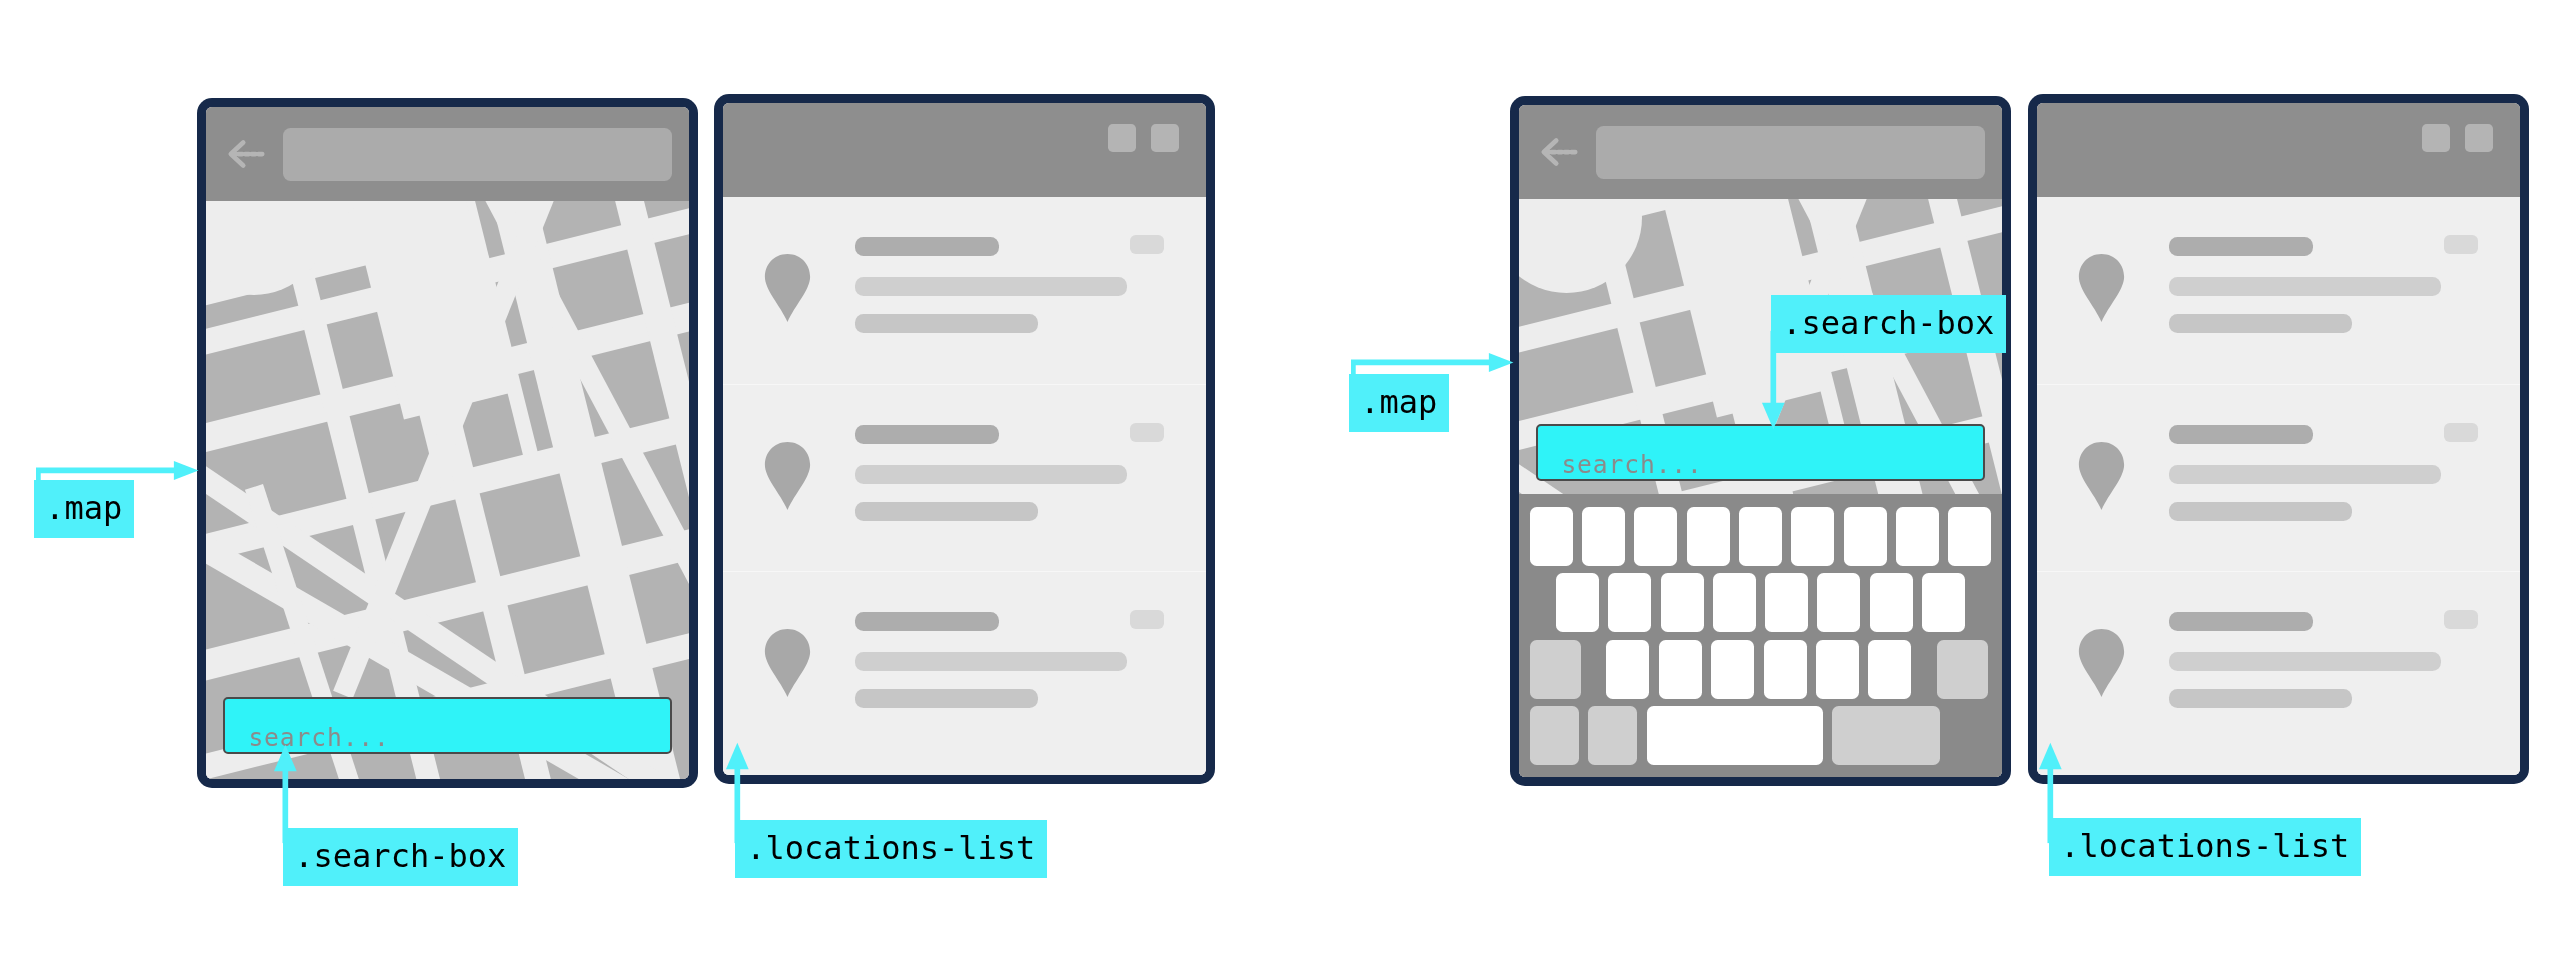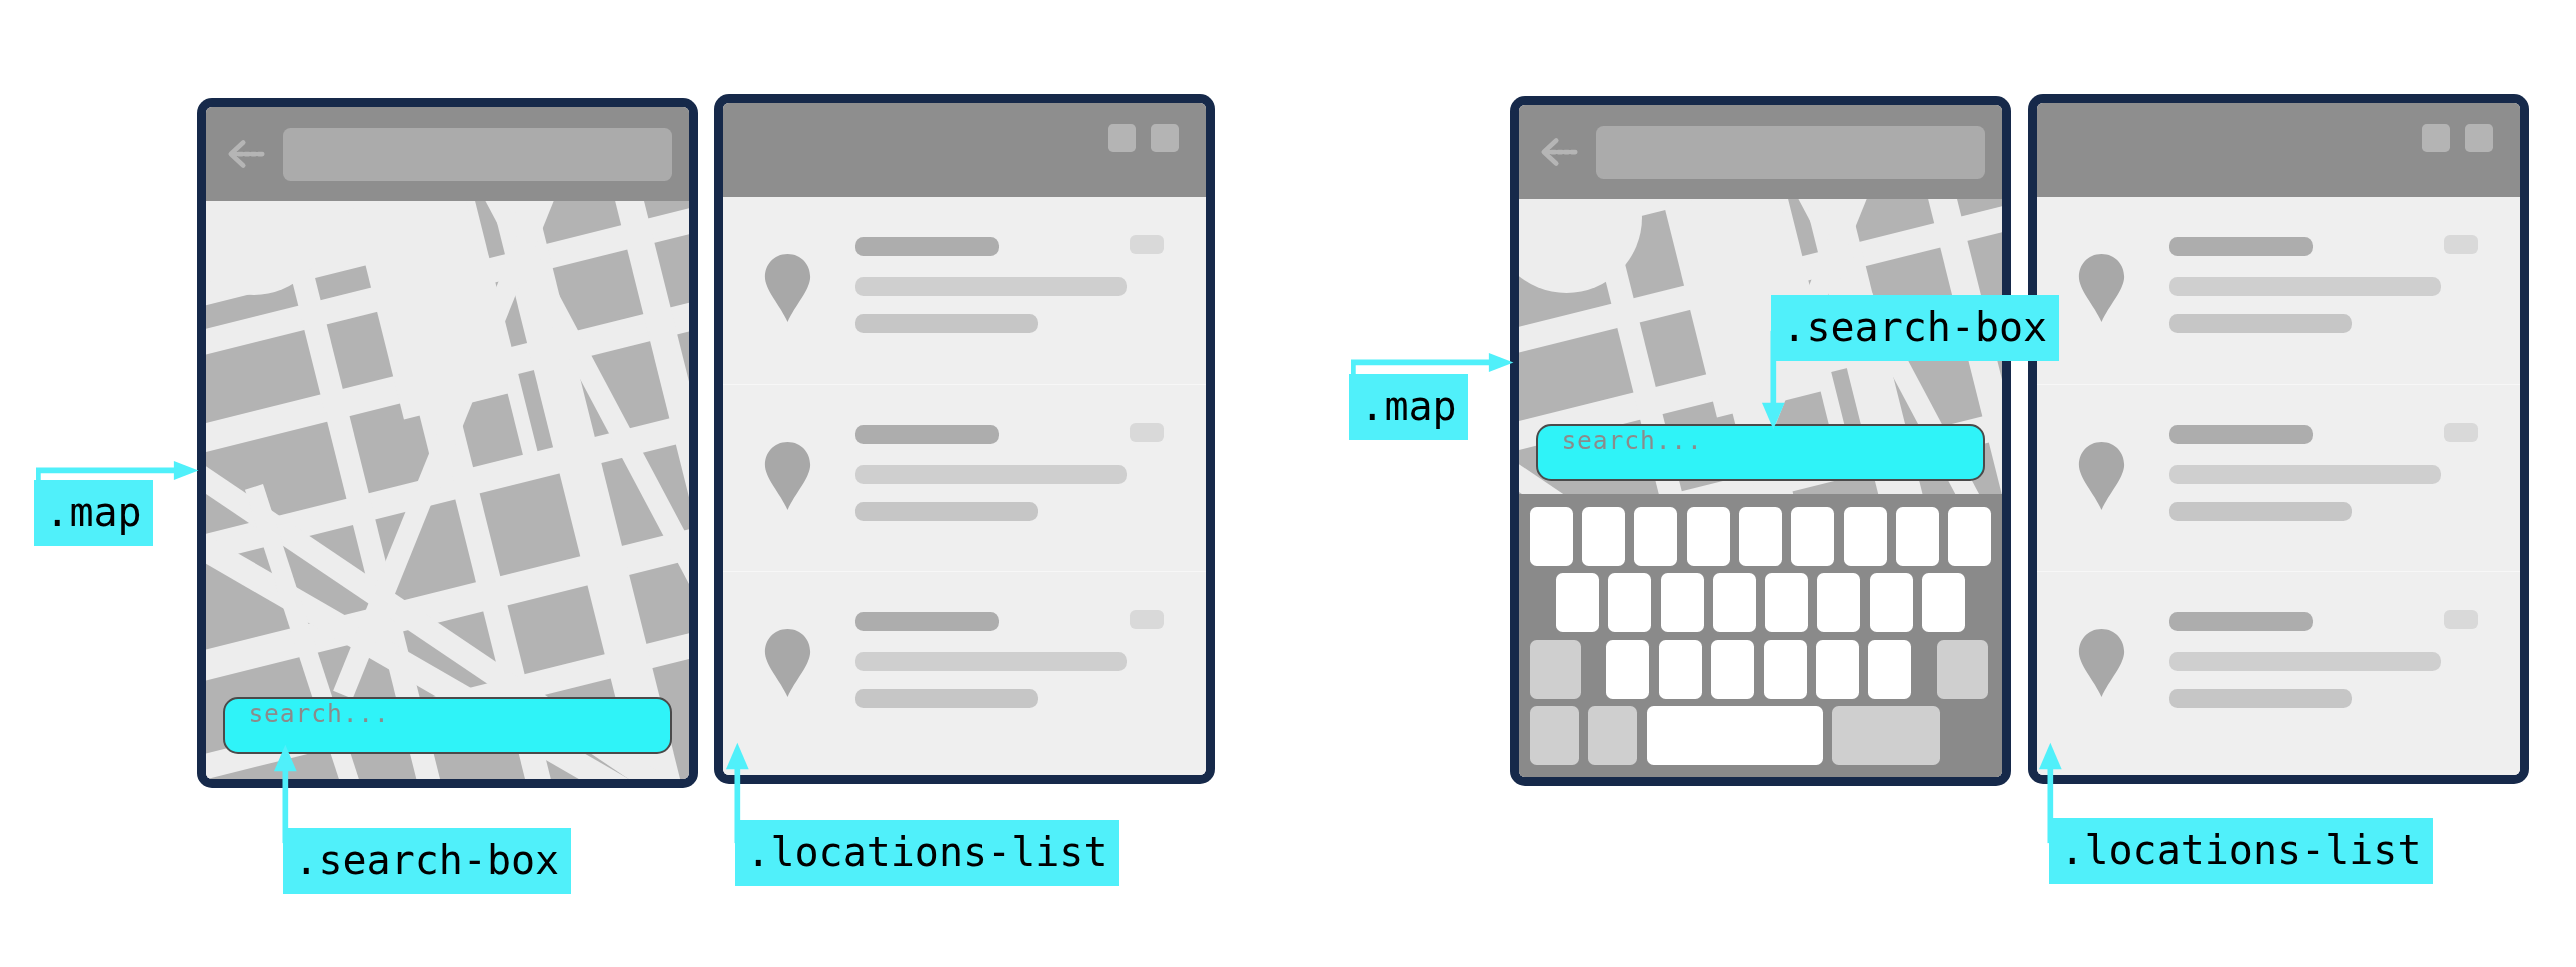--- a/index.html
+++ b/index.html
@@ -17,22 +17,22 @@
   .backarrow{position:absolute;left:21px;top:28px;width:40px;height:38px;}
   .backarrow svg{display:block;}
   .topfield{position:absolute;left:77px;top:21px;right:17px;height:53px;background:#ababab;border-radius:7.6px;}
 
   
   .map{position:absolute;left:0;top:94px;right:0;bottom:0;background:#b3b3b3;overflow:hidden;}
   .map .road{position:absolute;background:#ededed;}
   .map .blk{position:absolute;background:#ededed;}
 
   
-  .searchbox{position:absolute;background:#2ff3f8;border:2.8px solid #4a4a4a;border-radius:15px;
-             box-sizing:border-box;display:flex;align-items:flex-start;}
+  .searchbox{position:absolute;background:#2ff3f8;border:2.8px solid #4a4a4a;border-radius:5px;
+             box-sizing:border-box;display:flex;align-items:flex-end;}
   .searchbox .ph{color:#8b8b8b;font-family:"DejaVu Sans Mono",monospace;font-size:24.6px;
                  letter-spacing:0.9px;padding-left:23px;white-space:nowrap;}
 
   
   .keyboard{position:absolute;left:0;right:0;bottom:0;background:#8a8a8a;}
   .krow{position:absolute;left:0;right:0;display:flex;}
   .key{background:#ffffff;border-radius:6.6px;}
   .key.alt{background:#cfcfcf;}
 
   
@@ -43,21 +43,21 @@
   .lrow+.lrow{border-top:1.9px solid #f7f7f7;}
   .pin{position:absolute;left:40px;top:55px;width:49px;height:72px;}
   .bar{position:absolute;border-radius:8.5px;}
   .bar.title{left:132px;top:40px;width:144px;height:19px;background:#adadad;}
   .bar.sub1{left:132px;top:80px;width:272px;height:19px;background:#cfcfcf;}
   .bar.sub2{left:132px;top:117px;width:183px;height:19px;background:#c6c6c6;}
   .badge{position:absolute;right:42px;top:38px;width:34px;height:19px;border-radius:5.7px;background:#d9d9d9;}
 
   
   .tag{position:absolute;background:#50f0fa;color:#000;font-family:"DejaVu Sans Mono",monospace;
-       font-size:40px;line-height:1;padding:12.3px 11.3px 14px 11.3px;white-space:nowrap;letter-spacing:0px;}
+       font-size:32px;line-height:1;padding:12.3px 11.3px 14px 11.3px;white-space:nowrap;letter-spacing:0px;}
   .conn{position:absolute;}
 </style>
 </head>
 <body>
 
 <div class="stage">
 
   <div class="device" style="left:197px;top:98px;width:501px;height:690px;">
     <div class="screen">
 

